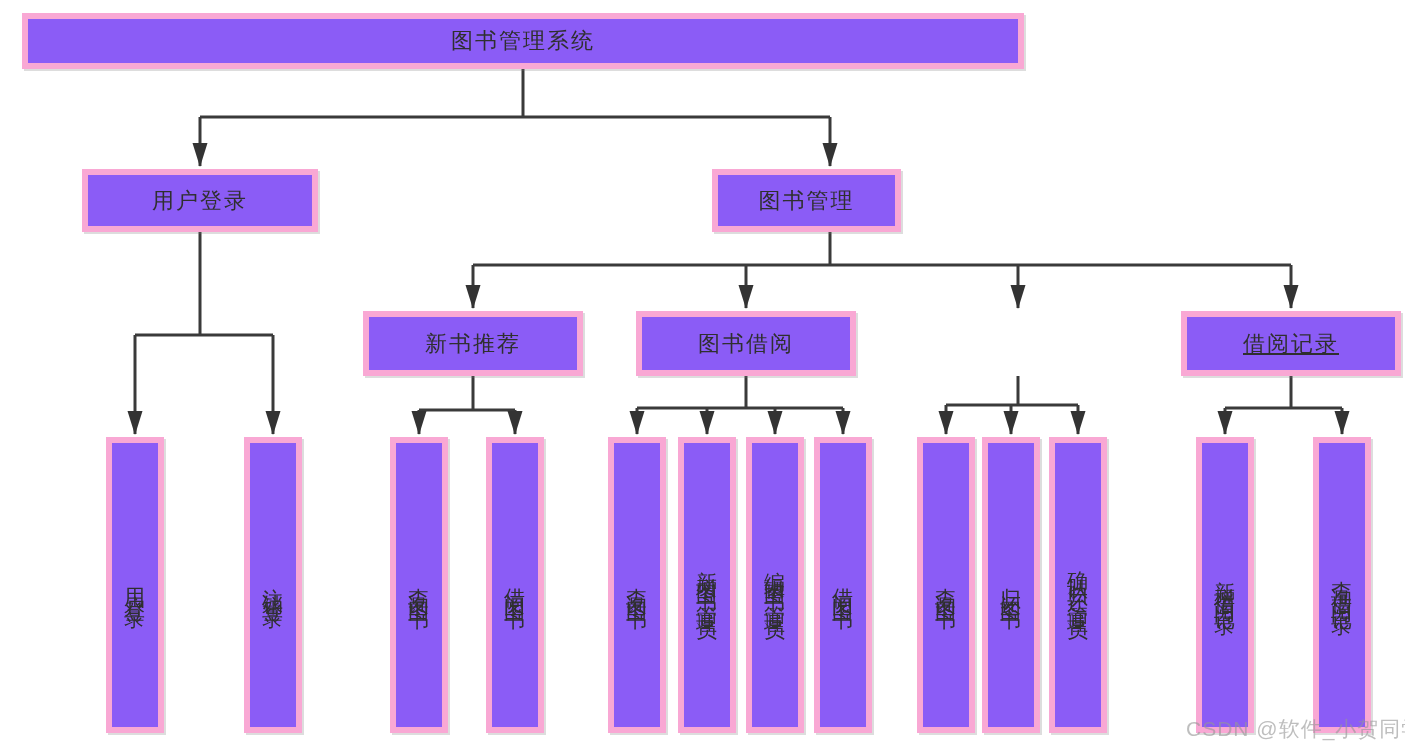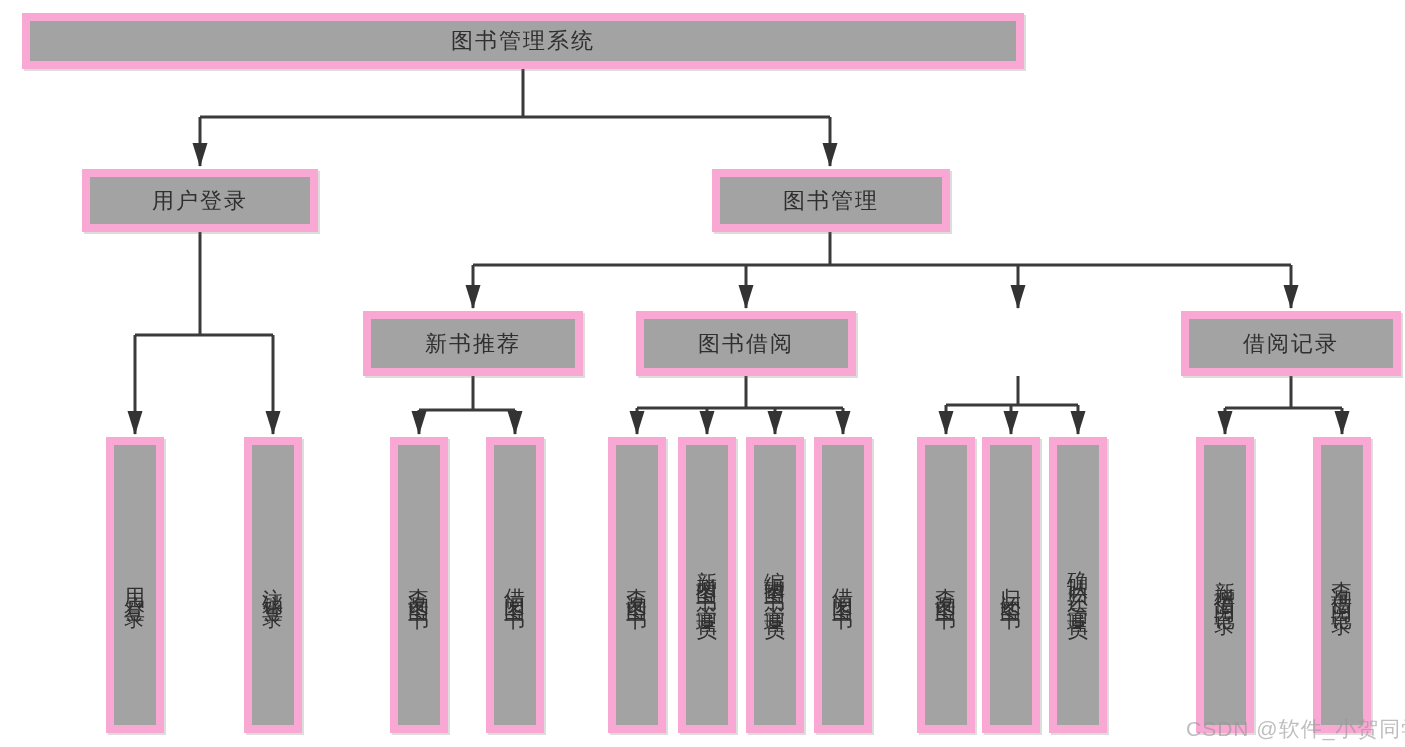--- a/index.html
+++ b/index.html
@@ -17,22 +17,22 @@
   }
   #connectors {
     position: absolute;
     left: 0; top: 0;
     width: 1405px; height: 747px;
     pointer-events: none;
   }
   .node {
     position: absolute;
     box-sizing: border-box;
-    background: #a3a3a3;
-    border: 8px solid #f9a8d4;
+    background: #8b5cf6;
+    border: 6px solid #f9a8d4;
     box-shadow: 2px 2px 0 rgba(120,120,120,0.25);
     display: flex;
     align-items: center;
     justify-content: center;
     color: #2f2f2f;
     z-index: 2;
   }
   .hbox {
     font-size: 22px;
     letter-spacing: 2px;
@@ -108,31 +108,31 @@
     <line x1="1342" y1="408" x2="1342" y2="434" stroke="#3a3a3a" stroke-width="3" marker-end="url(#arrow)"></line>
   </svg>
 
   <div class="node hbox" style="left:22px; top:13px; width:1002px; height:56px;">
     <span>图书管理系统</span>
   </div>
 
   <div class="node hbox" style="left:82px; top:169px; width:236px; height:63px;">
     <span>用户登录</span>
   </div>
-  <div class="node hbox" style="left:712px; top:169px; width:238px; height:63px;">
+  <div class="node hbox" style="left:712px; top:169px; width:189px; height:63px;">
     <span>图书管理</span>
   </div>
 
   <div class="node hbox" style="left:363px; top:311px; width:220px; height:65px;">
     <span>新书推荐</span>
   </div>
   <div class="node hbox" style="left:636px; top:311px; width:220px; height:65px;">
     <span>图书借阅</span>
   </div>
-  <div class="node hbox" style="left:1181px; top:311px; width:220px; height:65px;">
+  <div class="node hbox" style="left:1181px; top:311px; width:220px; height:65px;text-decoration:underline;">
     <span>借阅记录</span>
   </div>
 
   <div class="node vbox" style="left:106px;">
     <span class="vtext">用户登录</span>
   </div>
   <div class="node vbox" style="left:244px;">
     <span class="vtext">注销登录</span>
   </div>
 

